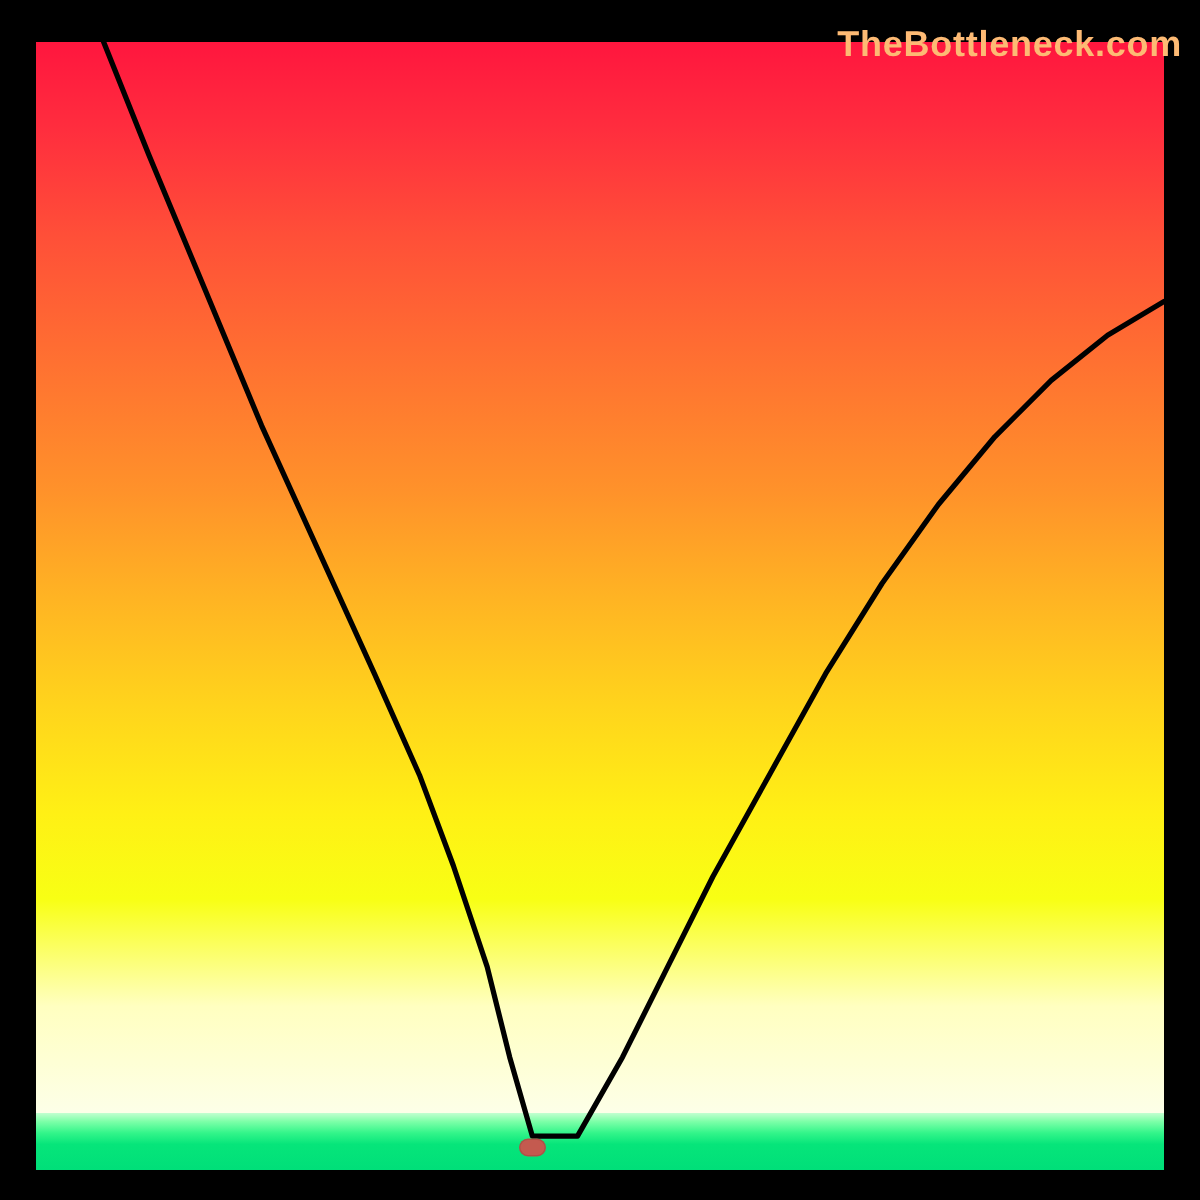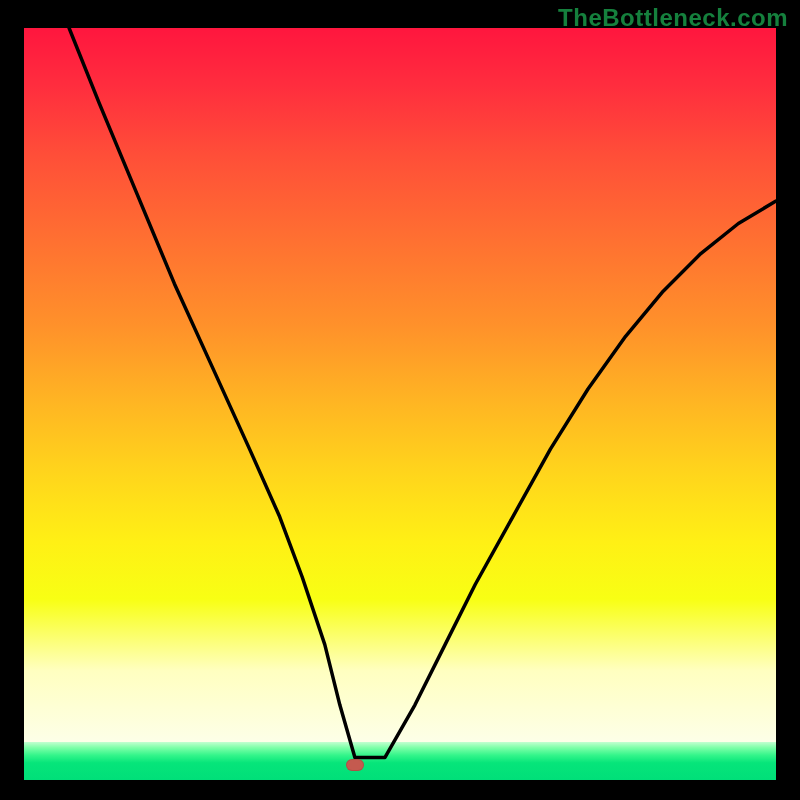--- a/index.html
+++ b/index.html
@@ -12,23 +12,23 @@
     overflow: hidden;
   }
   .frame {
     position: relative;
     width: 800px;
     height: 800px;
     background: #000;
   }
   .watermark {
     position: absolute;
-    top: 4px;
+    top: 16px;
     right: 12px;
-    color: #15803d;
+    color: #fdba74;
     font-size: 24px;
     font-weight: bold;
     letter-spacing: 0.5px;
     z-index: 5;
   }
   .plot {
     position: absolute;
     left: 24px;
     top: 28px;
     width: 752px;

